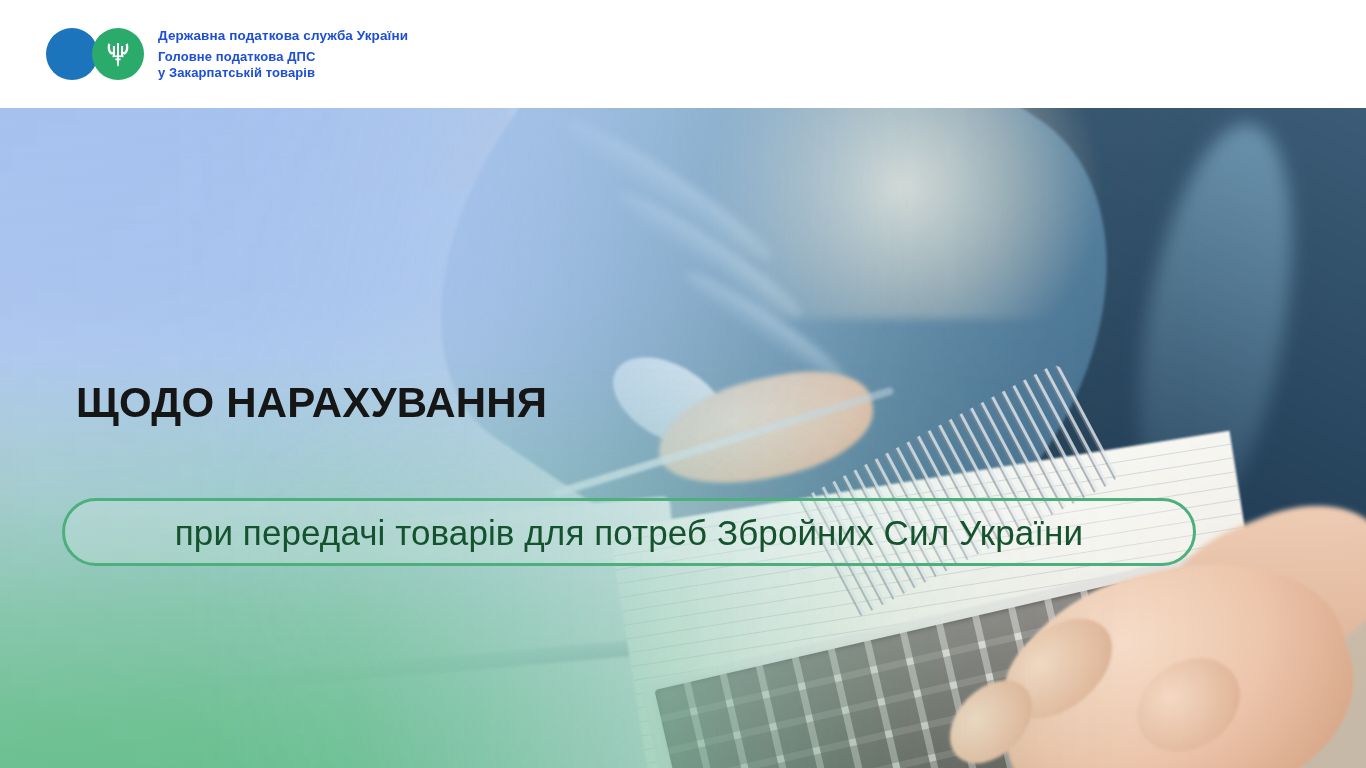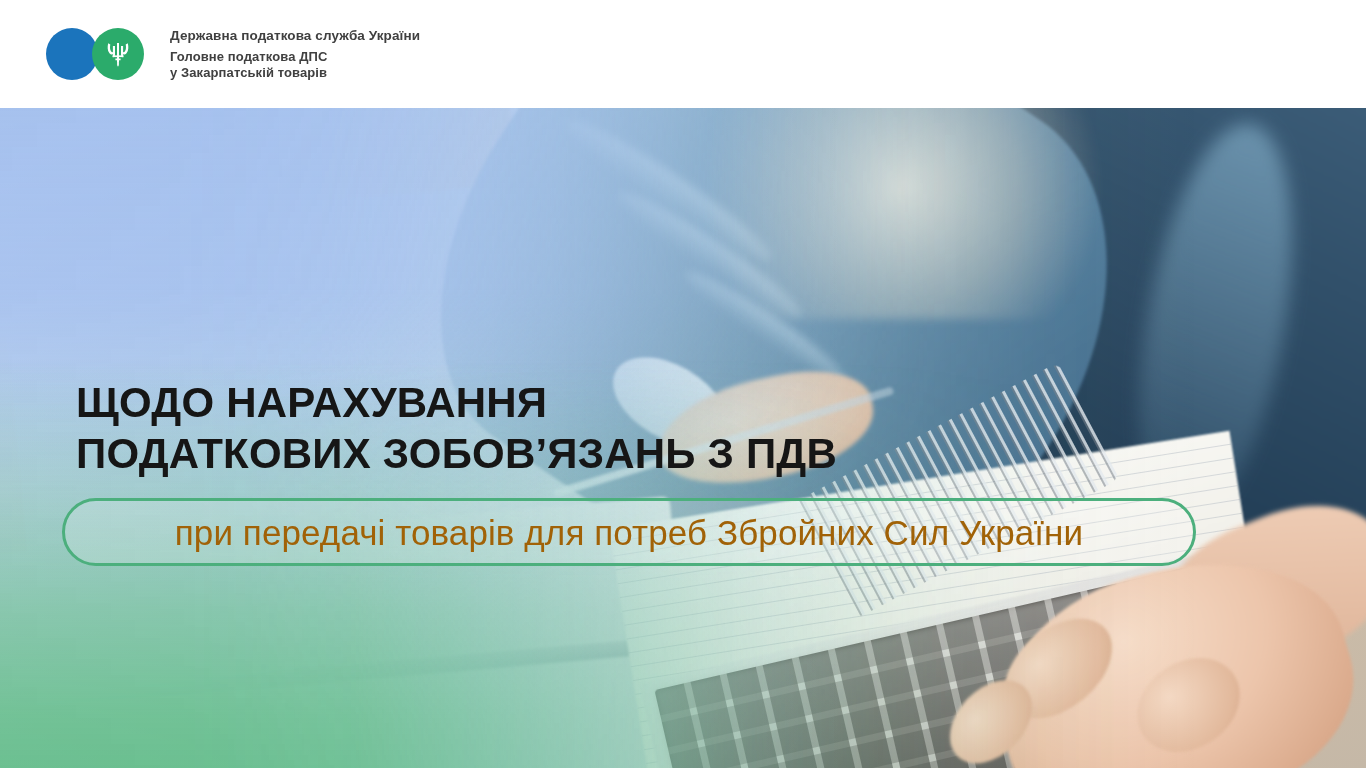--- a/index.html
+++ b/index.html
@@ -63,22 +63,22 @@
     height: 52px;
     border-radius: 50%;
     background: #2BAB6B;
     display: flex;
     align-items: center;
     justify-content: center;
   }
   .trident-svg { display: block; }
 
   .logo-text {
-    margin-left: 26px;
-    color: #404040;
+    margin-left: 14px;
+    color: #1d4ed8;
     line-height: 1.0;
   }
   .logo-line-1 {
     font-size: 13.5px;
     font-weight: bold;
     letter-spacing: 0.1px;
     white-space: nowrap;
     margin-bottom: 7px;
   }
   .logo-line-2,
@@ -497,21 +497,21 @@
     height: 68px;
     box-sizing: border-box;
     border: 3px solid #4CAF7D;
     border-radius: 34px;
     background: rgba(255,255,255,0.18);
     display: flex;
     align-items: center;
     justify-content: center;
   }
   .subtitle-text {
-    color: #a16207;
+    color: #14532d;
     font-size: 35px;
     font-weight: normal;
     letter-spacing: 0.1px;
     white-space: nowrap;
     line-height: 1;
   }
 </style>
 </head>
 <body>
 
@@ -583,20 +583,19 @@
       <div class="logo-text">
         <div class="logo-line-1">Державна податкова служба України</div>
         <div class="logo-line-2">Головне податкова ДПС</div>
         <div class="logo-line-3">у Закарпатській товарів</div>
       </div>
     </div>
   </div>
 
   <div class="headline">
     <span class="headline-line">ЩОДО НАРАХУВАННЯ</span>
-    <span class="headline-line">ПОДАТКОВИХ ЗОБОВ’ЯЗАНЬ З ПДВ</span>
   </div>
 
   <div class="subtitle-pill">
     <span class="subtitle-text">при передачі товарів для потреб Збройних Сил України</span>
   </div>
 
 </div>
 
 </body></html>

